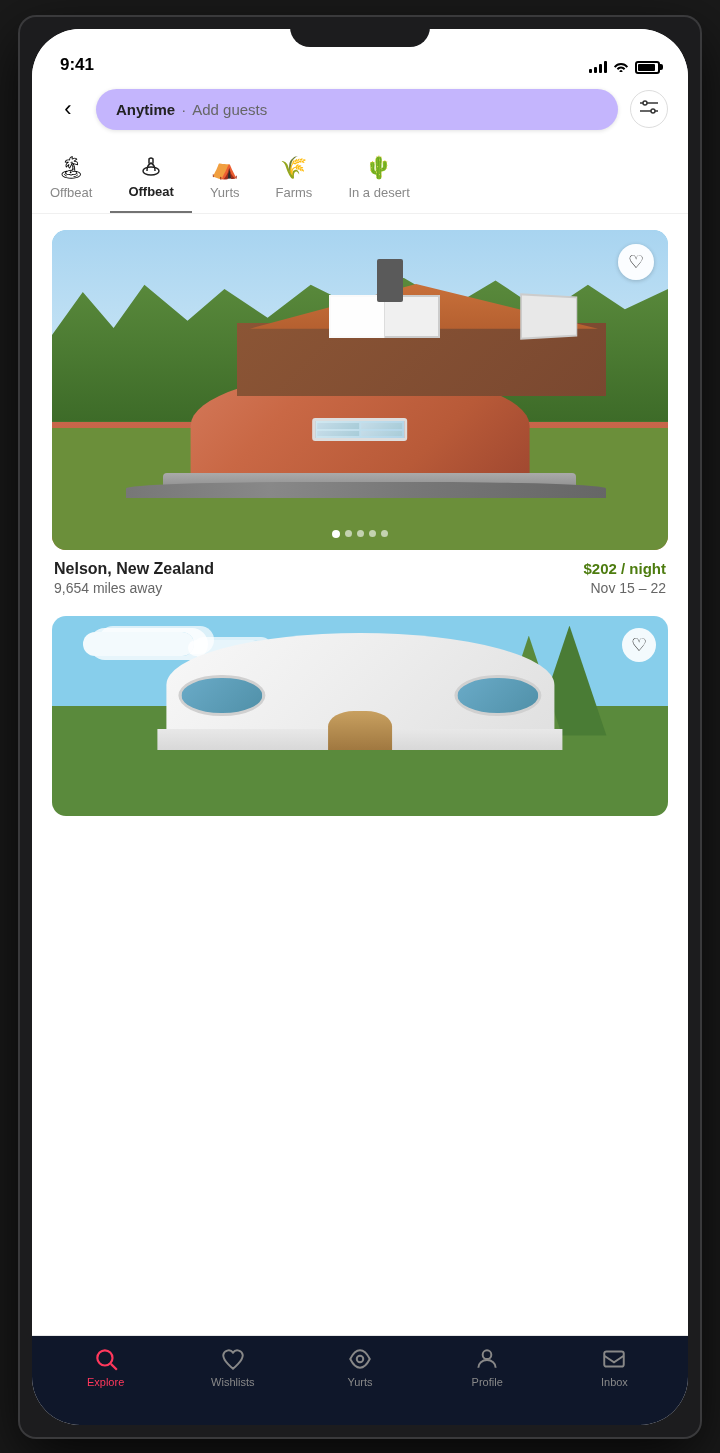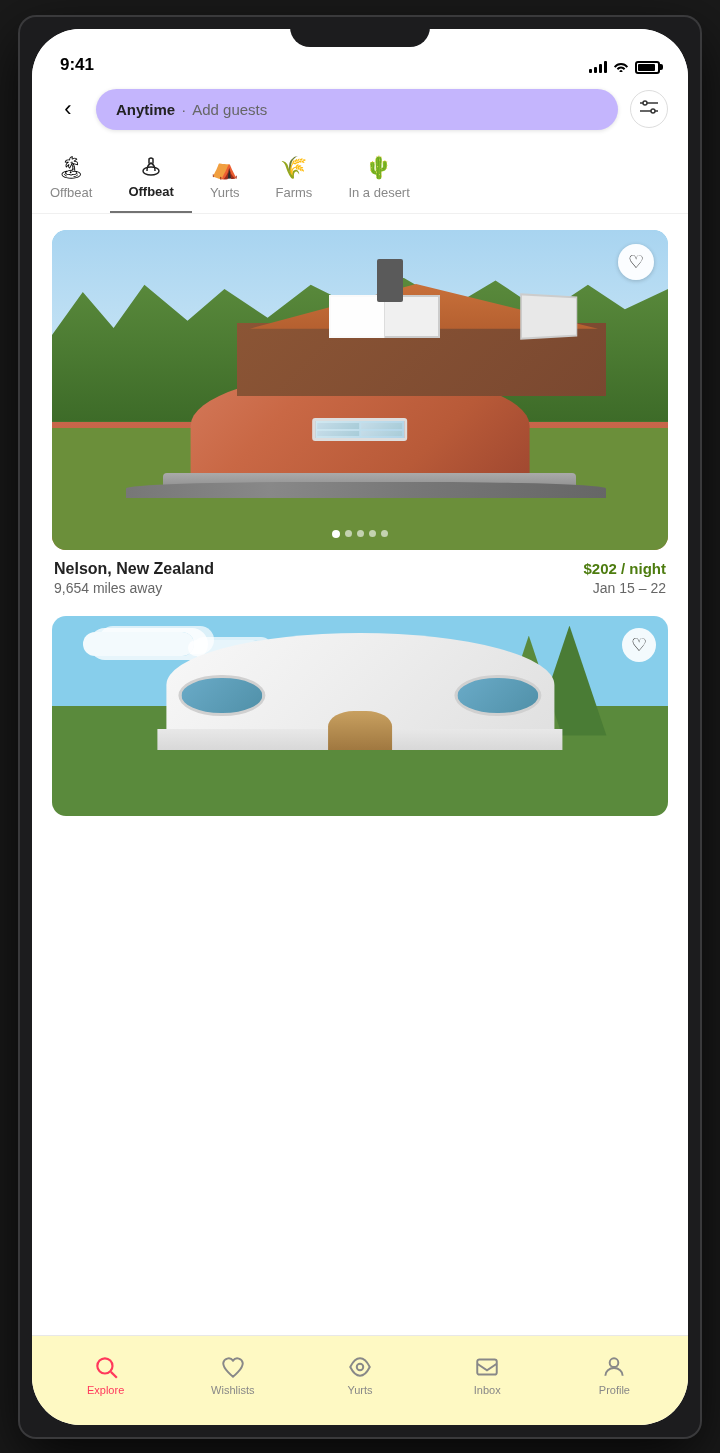--- a/index.html
+++ b/index.html
@@ -507,24 +507,24 @@
     .pause-bar {
       width: 3px;
       height: 10px;
       background: #222;
       border-radius: 1px;
     }
 
     
     .bottom-nav {
       height: 90px;
-      background: #fef9c3;
+      background: #0f172a;
       border-top: 1px solid #e8e8e8;
       display: flex;
-      align-items: center;
+      align-items: flex-start;
       justify-content: space-around;
       padding: 0 10px;
       padding-bottom: 20px;
       flex-shrink: 0;
     }
 
     .nav-item {
       display: flex;
       flex-direction: column;
       align-items: center;
@@ -699,21 +699,21 @@
           </div>
         </div>
 
         <div class="listing-info">
           <div class="listing-top-row">
             <span class="listing-location">Nelson, New Zealand</span>
             <span class="listing-price">$202 / night</span>
           </div>
           <div class="listing-top-row">
             <span class="listing-distance">9,654 miles away</span>
-            <span class="listing-dates">Jan 15 – 22</span>
+            <span class="listing-dates">Nov 15 – 22</span>
           </div>
         </div>
       </div>
 
       <div class="second-card">
         <div class="second-image">
 
           <div class="yurt-scene">
 
             <div style="position:absolute; top:8%; left:5%; width:18%; height:12%; background:rgba(255,255,255,0.9); border-radius:50px; box-shadow: 10px 0 0 4px rgba(255,255,255,0.8), 18px -4px 0 2px rgba(255,255,255,0.7);"></div>
@@ -772,33 +772,33 @@
             <path d="M3 12 Q7 4 12 4 Q17 4 21 12 Q17 20 12 20 Q7 20 3 12Z"></path>
             <circle cx="12" cy="12" r="3"></circle>
           </svg>
         </div>
         <span class="nav-label">Yurts</span>
       </div>
 
       <div class="nav-item">
         <div class="nav-icon">
           <svg viewBox="0 0 24 24" fill="none" stroke="#888" stroke-width="1.8">
+            <circle cx="12" cy="8" r="4"></circle>
+            <path d="M4 20c0-4 3.6-7 8-7s8 3 8 7"></path>
+          </svg>
+        </div>
+        <span class="nav-label">Profile</span>
+      </div>
+
+      <div class="nav-item">
+        <div class="nav-icon">
+          <svg viewBox="0 0 24 24" fill="none" stroke="#888" stroke-width="1.8">
             <rect x="3" y="5" width="18" height="14" rx="2"></rect>
             <path d="M3 9l9 6 9-6"></path>
           </svg>
         </div>
         <span class="nav-label">Inbox</span>
       </div>
 
-      <div class="nav-item">
-        <div class="nav-icon">
-          <svg viewBox="0 0 24 24" fill="none" stroke="#888" stroke-width="1.8">
-            <circle cx="12" cy="8" r="4"></circle>
-            <path d="M4 20c0-4 3.6-7 8-7s8 3 8 7"></path>
-          </svg>
-        </div>
-        <span class="nav-label">Profile</span>
-      </div>
-
     </div>
 
   </div>
 </div>
 
 </body></html>

